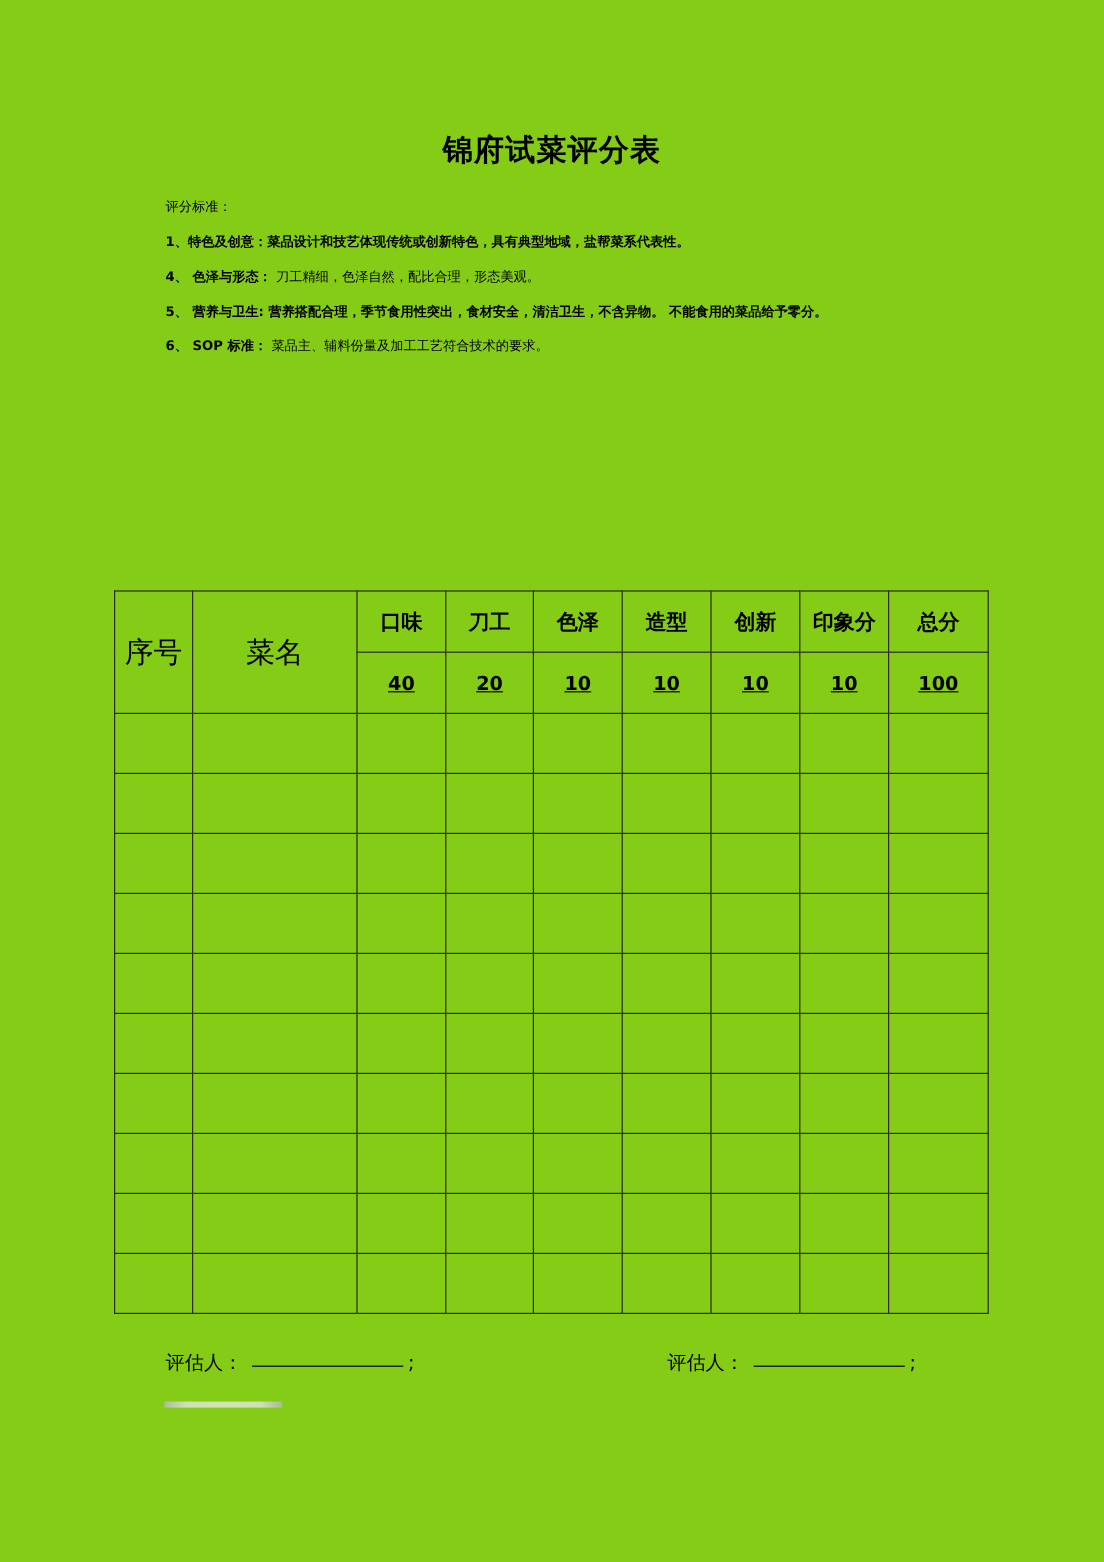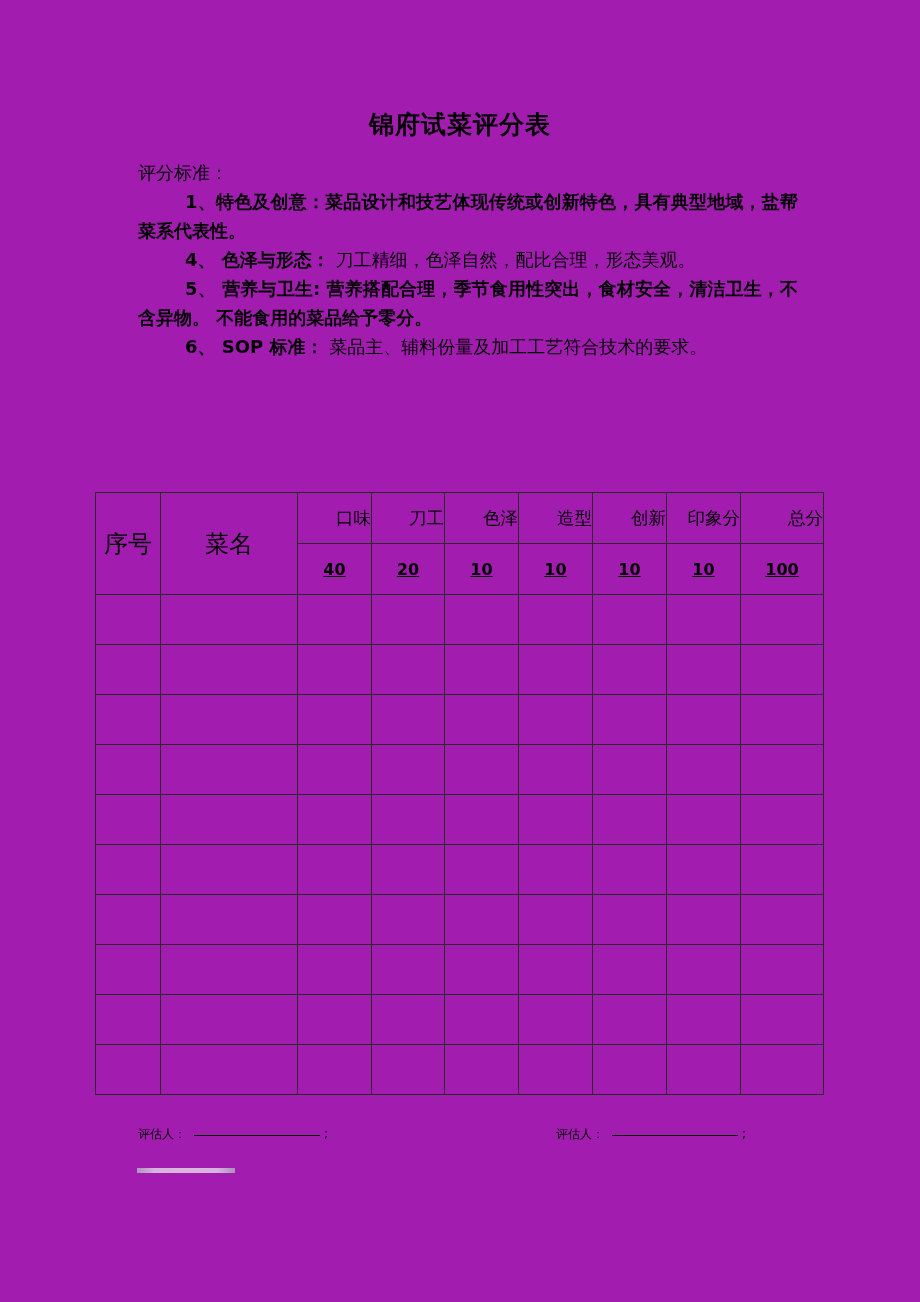--- a/index.html
+++ b/index.html
@@ -12,21 +12,21 @@
     height: 1302px;
     position: relative;
     font-family: "Liberation Serif", "DejaVu Serif", serif;
     color: #000000;
     overflow: hidden;
   }
 
   .page {
     position: absolute;
     inset: 0;
-    background: #a21caf;
+    background: #84cc16;
   }
 
   
   .doc-title {
     position: absolute;
     top: 108px;
     left: 0;
     width: 920px;
     text-align: center;
     font-family: "DejaVu Sans", sans-serif;
@@ -36,32 +36,31 @@
     color: #000;
   }
 
   
   .criteria {
     position: absolute;
     top: 158px;
     left: 138px;
     width: 660px;
     font-family: "DejaVu Sans", sans-serif;
-    font-size: 18px;
+    font-size: 11px;
     line-height: 29px;
     color: #000;
   }
   .criteria p {
     margin: 0;
     text-align: justify;
     text-justify: inter-ideograph;
   }
   .lbl {
     font-weight: 700;
-    margin-left: 47px;
   }
   .bdy {
     font-weight: 700;
   }
   .bdy-light {
     font-weight: 400;
   }
   .note-line {
     font-weight: 400;
   }
@@ -86,22 +85,21 @@
     font-size: 17px;
     color: #000;
   }
   .score-table th.hd-name {
     font-size: 24px;
     font-weight: 400;
   }
   .score-table th.hd-cat {
     height: 50px;
     font-size: 17.5px;
-    font-weight: 400;
-    text-align: right;
+    font-weight: 700;
   }
   .score-table td.hd-pts {
     height: 50px;
     font-size: 16px;
     font-weight: 700;
     text-decoration: underline;
   }
   .score-table td.body-cell {
     height: 49px;
   }
@@ -118,21 +116,21 @@
   col.c-g    { width: 83px; }
 
   
   .sig-row {
     position: absolute;
     top: 1126px;
     left: 0;
     width: 920px;
     height: 30px;
     font-family: "DejaVu Sans", sans-serif;
-    font-size: 12px;
+    font-size: 16px;
     color: #000;
     text-align: right;
   }
   .sig {
     position: absolute;
     white-space: nowrap;
   }
   .sig-left  { left: 138px; }
   .sig-right { left: 556px; }
   .sig-label { font-weight: 400; }

